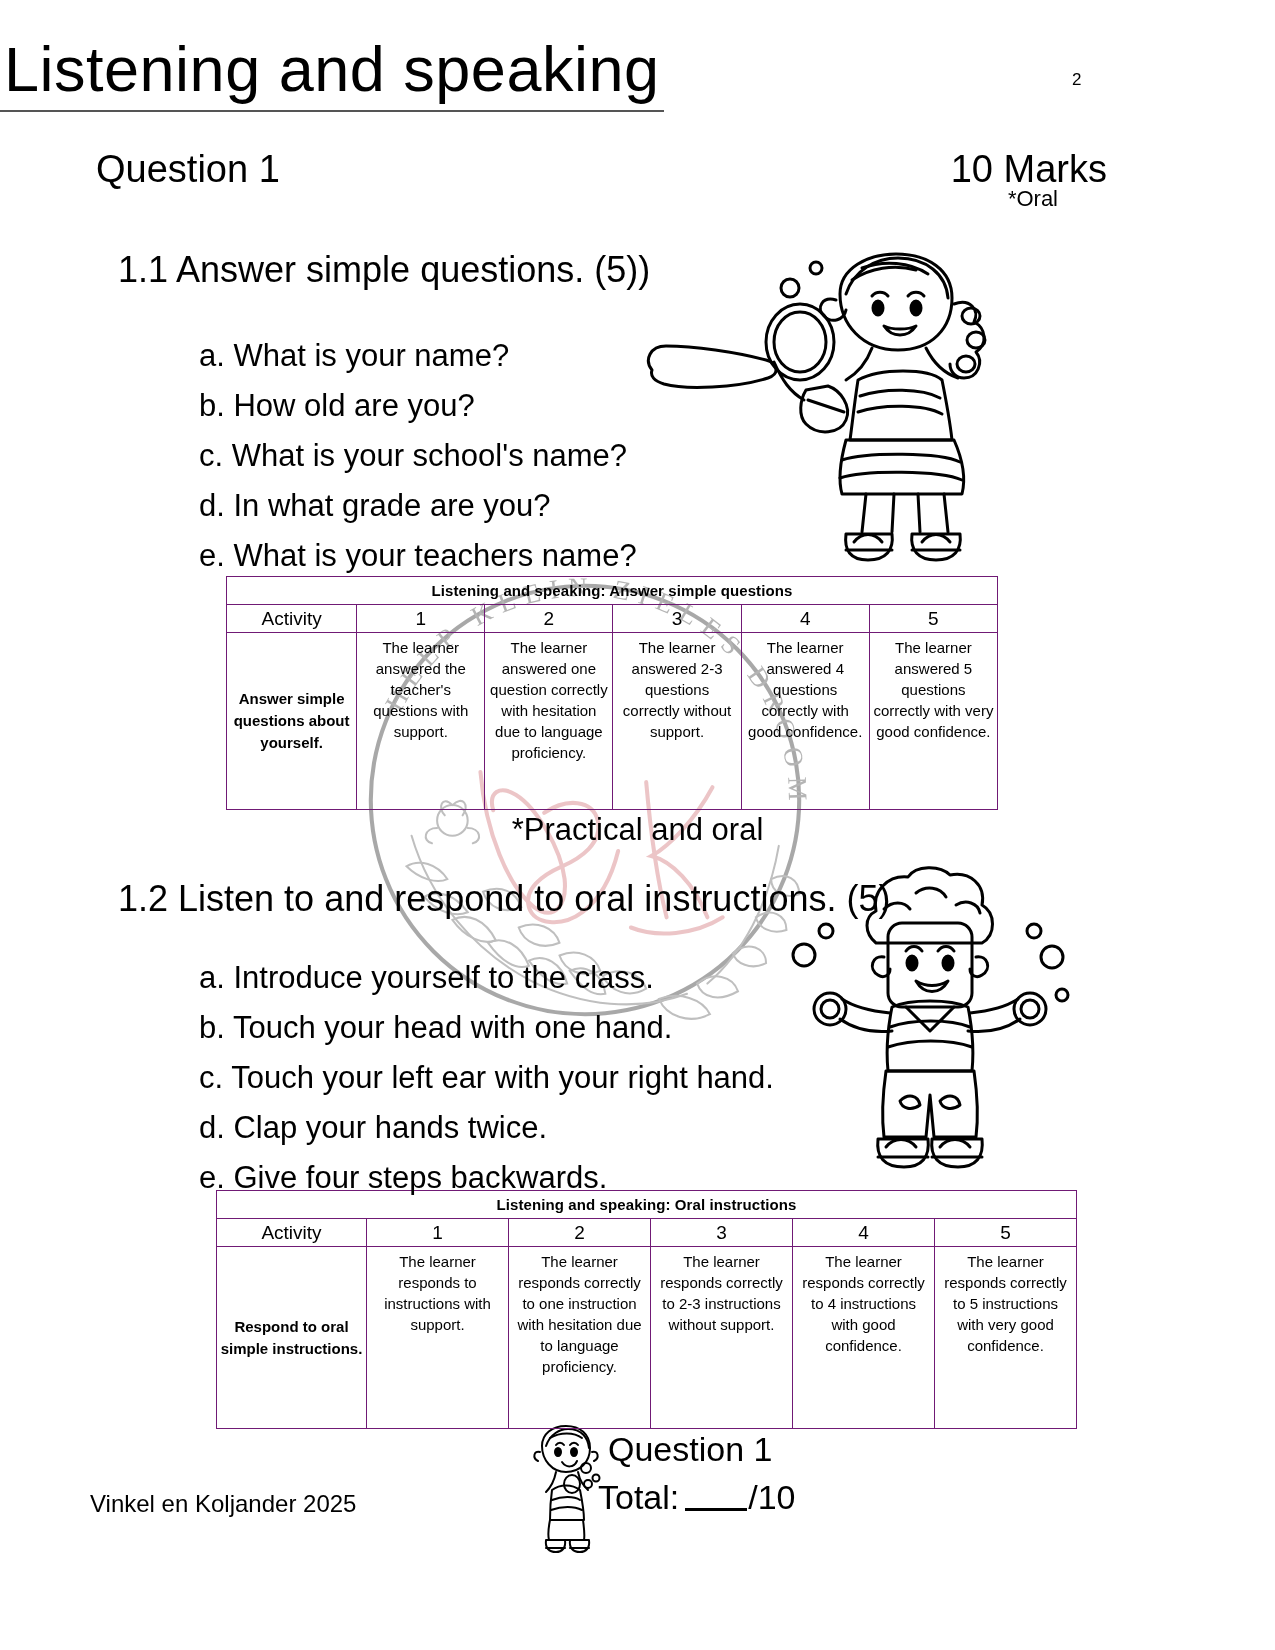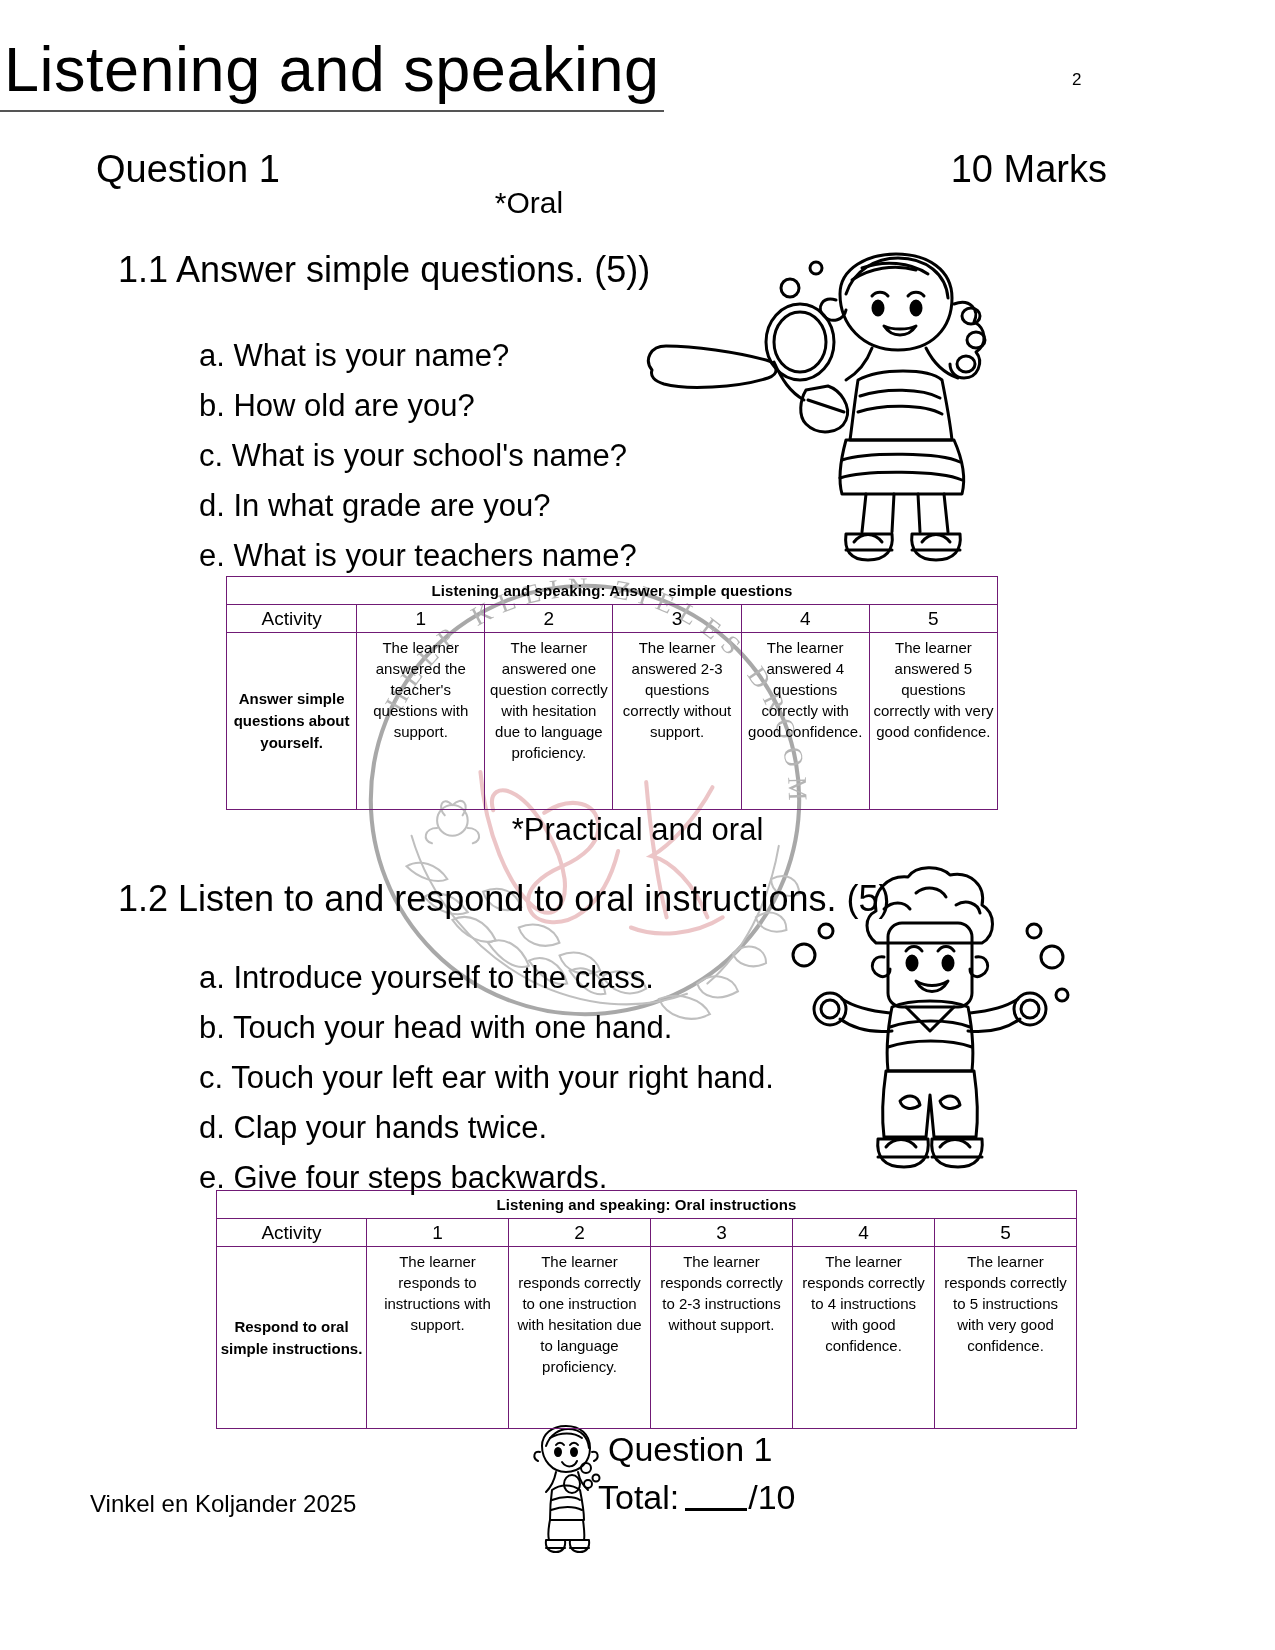--- a/index.html
+++ b/index.html
@@ -72,22 +72,22 @@
     top: 148px;
     right: 168px;
     font-size: 38px;
     z-index: 3;
   }
   .mode-label-1 {
     position: absolute;
     top: 186px;
     left: 0;
     width: 1058px;
-    text-align: center;
-    font-size: 30px;
+    text-align: right;
+    font-size: 22px;
     z-index: 3;
   }
 
   
   .section-q {
     position: absolute;
     font-size: 36px;
     z-index: 3;
   }
   .sec1-title { top: 249px; left: 118px; }

